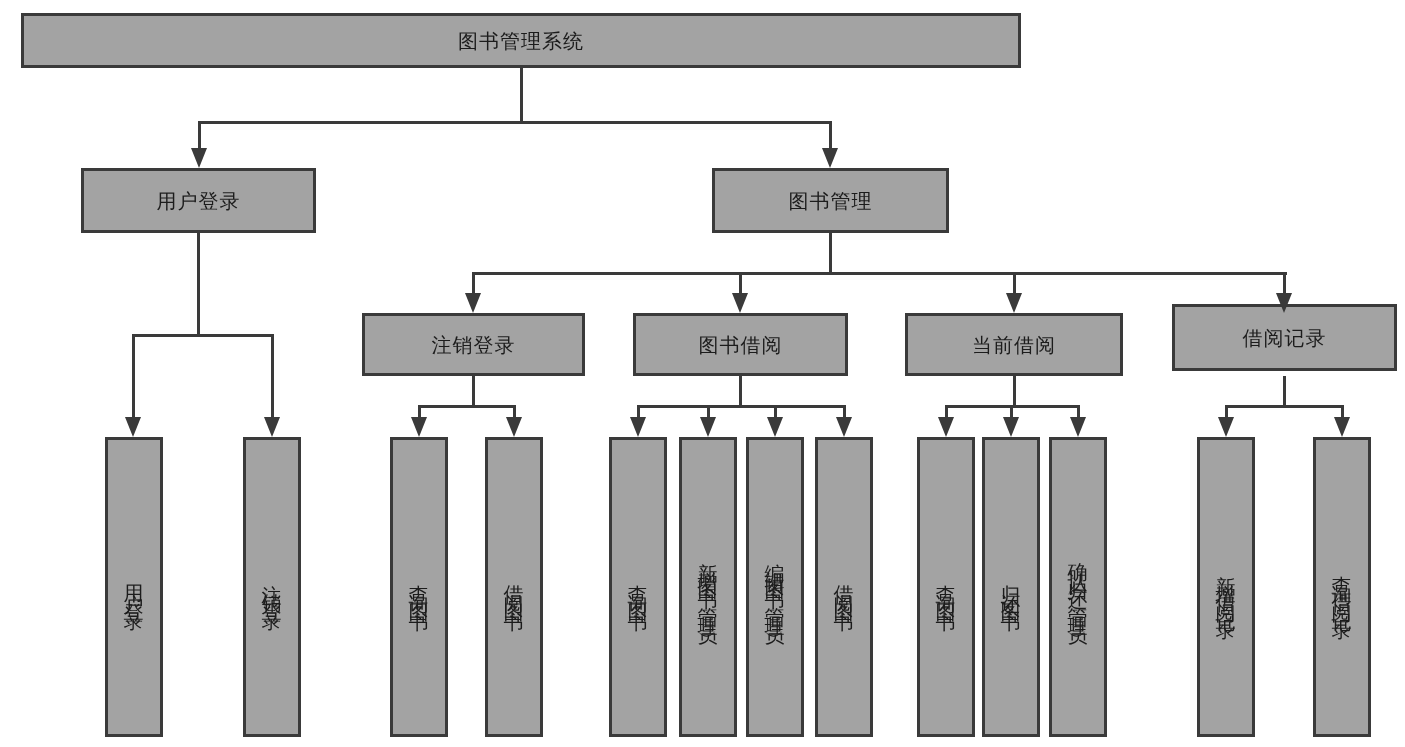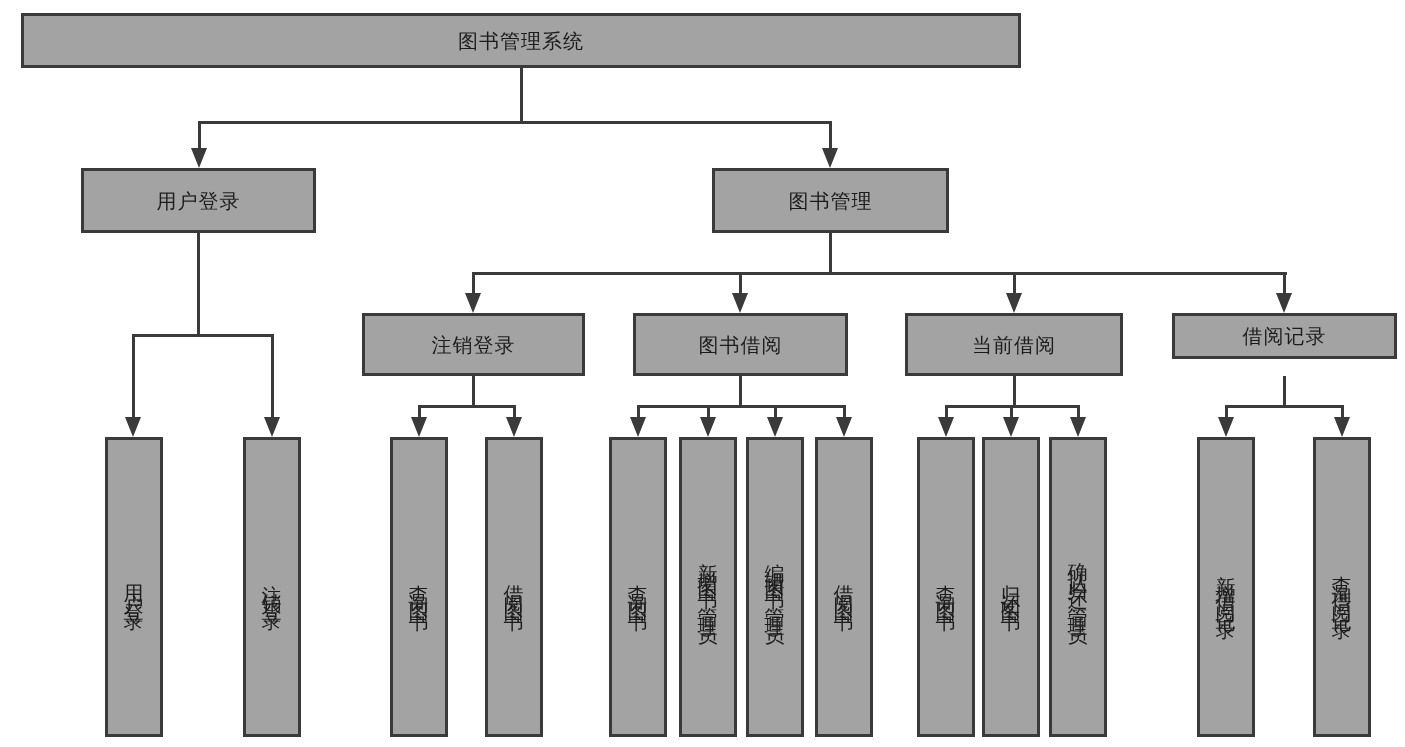--- a/index.html
+++ b/index.html
@@ -41,21 +41,21 @@
   <div class="box" style="left:81px;top:168px;width:235px;height:65px">用户登录</div>
 
   <div class="box" style="left:712px;top:168px;width:237px;height:65px">图书管理</div>
 
   <div class="box" style="left:362px;top:313px;width:223px;height:63px">注销登录</div>
 
   <div class="box" style="left:633px;top:313px;width:215px;height:63px">图书借阅</div>
 
   <div class="box" style="left:905px;top:313px;width:218px;height:63px">当前借阅</div>
 
-  <div class="box" style="left:1172px;top:313px;width:225px;height:46px">借阅记录</div>
+  <div class="box" style="left:1172px;top:304px;width:225px;height:67px">借阅记录</div>
 
   <div class="box v" style="left:105px;top:437px;width:58px;height:300px">用户登录</div>
   <div class="box v" style="left:243px;top:437px;width:58px;height:300px">注销登录</div>
 
   <div class="box v" style="left:390px;top:437px;width:58px;height:300px">查询图书</div>
   <div class="box v" style="left:485px;top:437px;width:58px;height:300px">借阅图书</div>
 
   <div class="box v" style="left:609px;top:437px;width:58px;height:300px">查询图书</div>
   <div class="box v" style="left:679px;top:437px;width:58px;height:300px">新增图书（管理员）</div>
   <div class="box v" style="left:746px;top:437px;width:58px;height:300px">编辑图书（管理员）</div>

